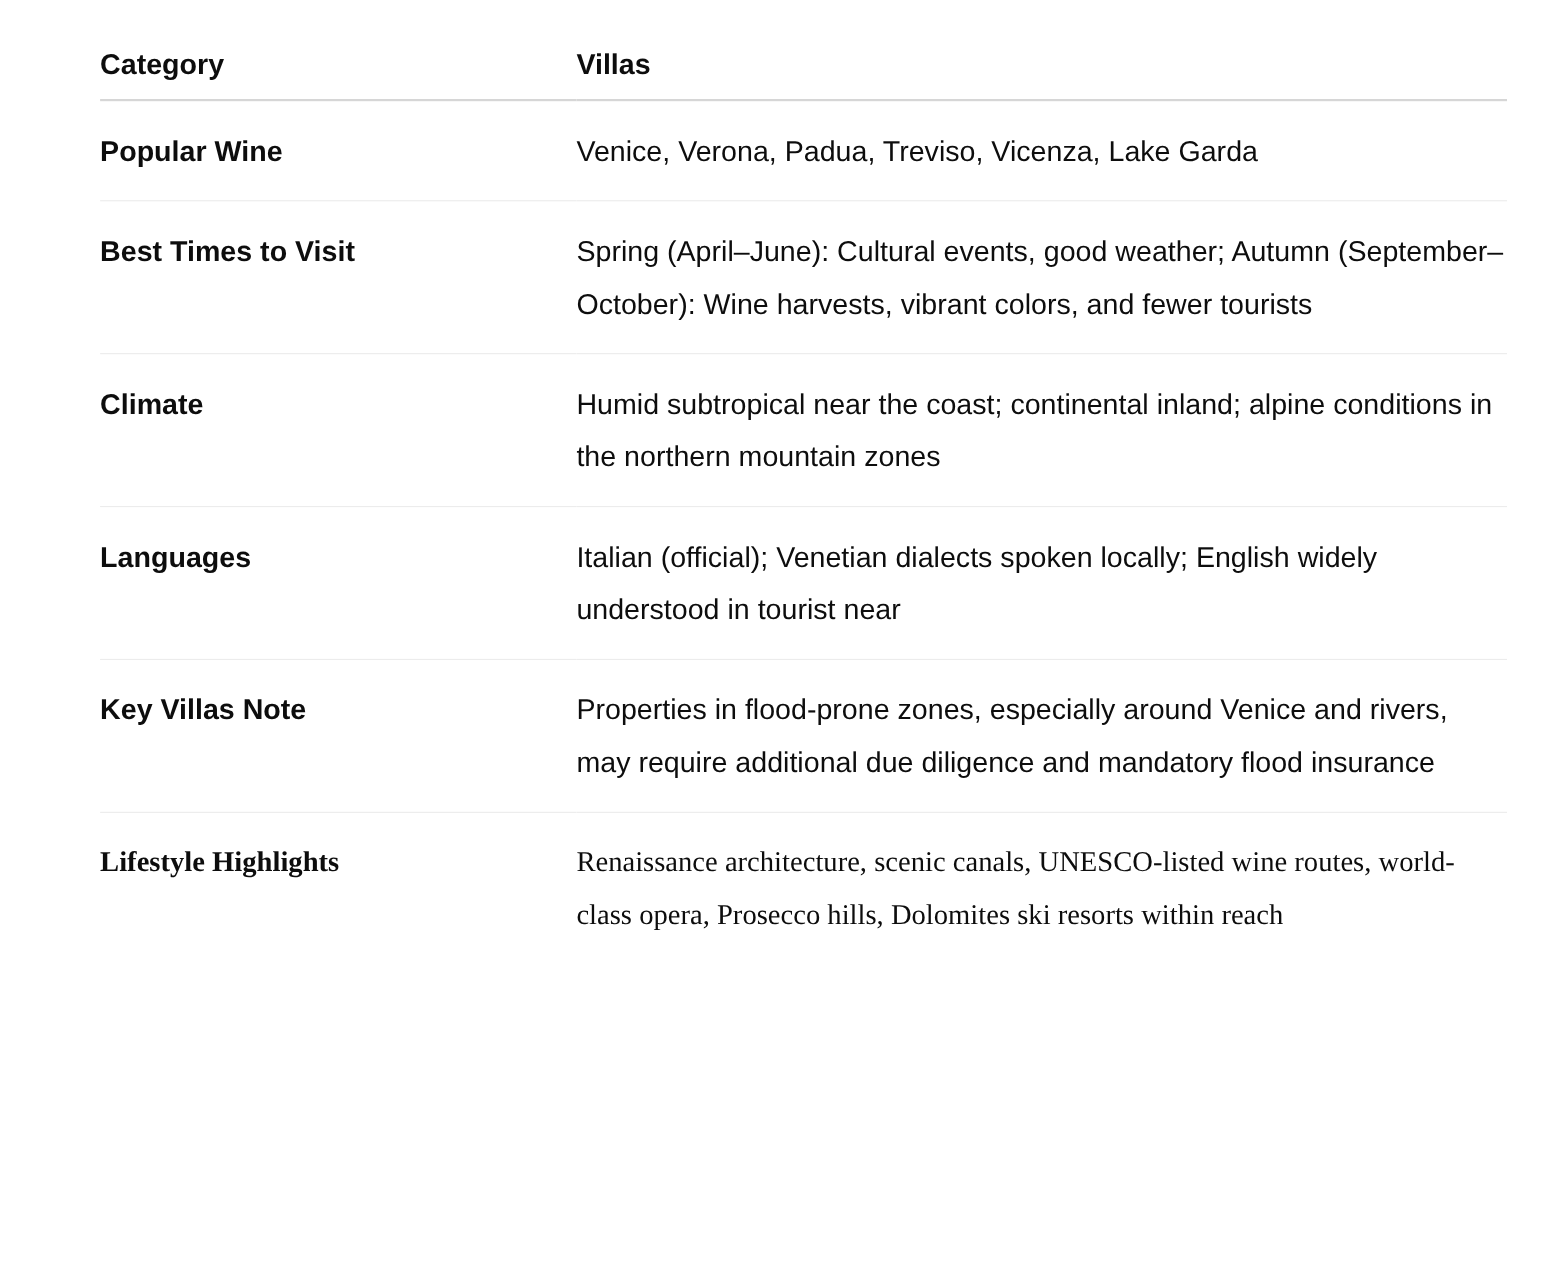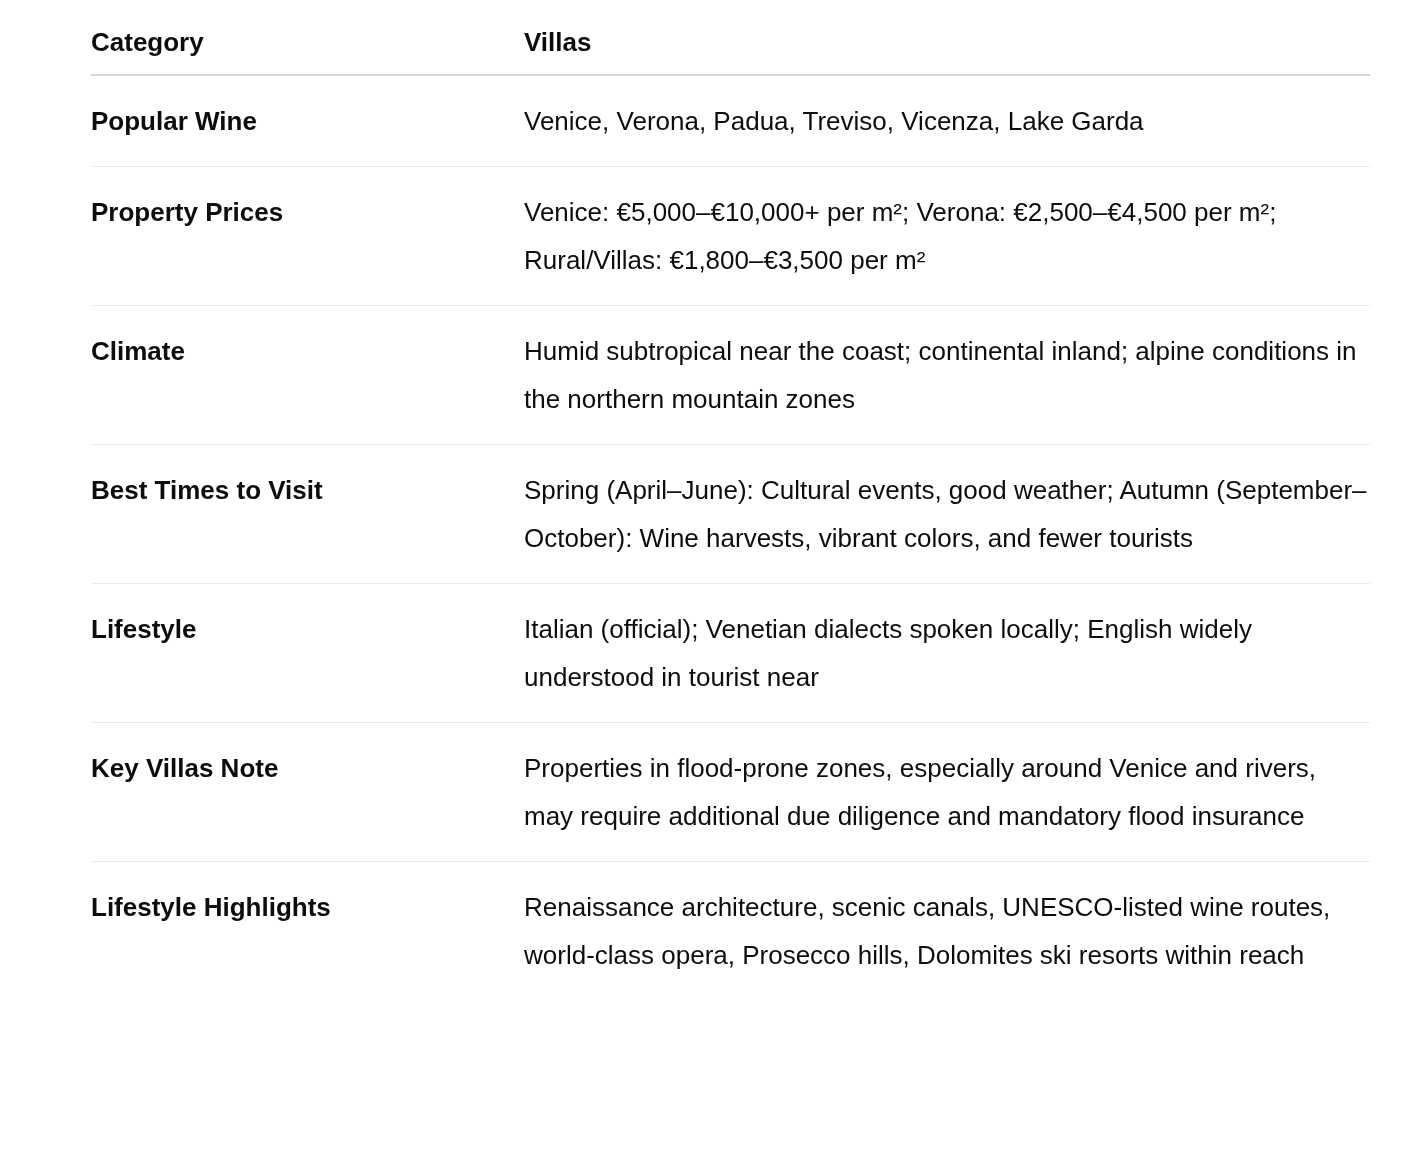--- a/index.html
+++ b/index.html
@@ -10,21 +10,21 @@
     body {
       width: 1419px;
       height: 1149px;
       overflow: hidden;
       font-family: "Liberation Sans", "DejaVu Sans", sans-serif;
       color: #0d0d0d;
     }
     .table-wrap {
       position: absolute;
       left: 91px;
-      top: 0;
+      top: 16px;
       width: 1279px;
     }
     table {
       width: 100%;
       border-collapse: collapse;
       table-layout: fixed;
     }
     col.c1 { width: 433px; }
     col.c2 { width: 846px; }
     thead th {
@@ -41,20 +41,21 @@
     }
     tbody td {
       font-size: 26px;
       line-height: 48px;
       padding: 21px 0 21px 0;
       vertical-align: top;
       border-bottom: 1.5px solid #ececec;
     }
     tbody tr:last-child td {
       border-bottom: none;
+      font-family: Liberation Serif, serif;
     }
     td.cat {
       font-weight: 700;
     }
     td.det {
       font-weight: 400;
       padding-right: 0;
     }
   </style>
 </head>
@@ -71,33 +72,29 @@
         <th>Category</th>
         <th>Villas</th>
       </tr>
     </thead>
     <tbody>
       <tr>
         <td class="cat">Popular Wine</td>
         <td class="det">Venice, Verona, Padua, Treviso, Vicenza, Lake Garda</td>
       </tr>
       <tr>
-        <td class="cat">Property Prices</td>
-        <td class="det">Venice: €5,000–€10,000+ per m²; Verona: €2,500–€4,500 per m²; Rural/Villas: €1,800–€3,500 per m²</td>
+        <td class="cat">Best Times to Visit</td>
+        <td class="det">Spring (April–June): Cultural events, good weather; Autumn (September–October): Wine harvests, vibrant colors, and fewer tourists</td>
       </tr>
       <tr>
         <td class="cat">Climate</td>
         <td class="det">Humid subtropical near the coast; continental inland; alpine conditions in the northern mountain zones</td>
       </tr>
       <tr>
-        <td class="cat">Best Times to Visit</td>
-        <td class="det">Spring (April–June): Cultural events, good weather; Autumn (September–October): Wine harvests, vibrant colors, and fewer tourists</td>
-      </tr>
-      <tr>
-        <td class="cat">Lifestyle</td>
+        <td class="cat">Languages</td>
         <td class="det">Italian (official); Venetian dialects spoken locally; English widely understood in tourist near</td>
       </tr>
       <tr>
         <td class="cat">Key Villas Note</td>
         <td class="det">Properties in flood-prone zones, especially around Venice and rivers, may require additional due diligence and mandatory flood insurance</td>
       </tr>
       <tr>
         <td class="cat">Lifestyle Highlights</td>
         <td class="det">Renaissance architecture, scenic canals, UNESCO-listed wine routes, world-class opera, Prosecco hills, Dolomites ski resorts within reach</td>
       </tr>

